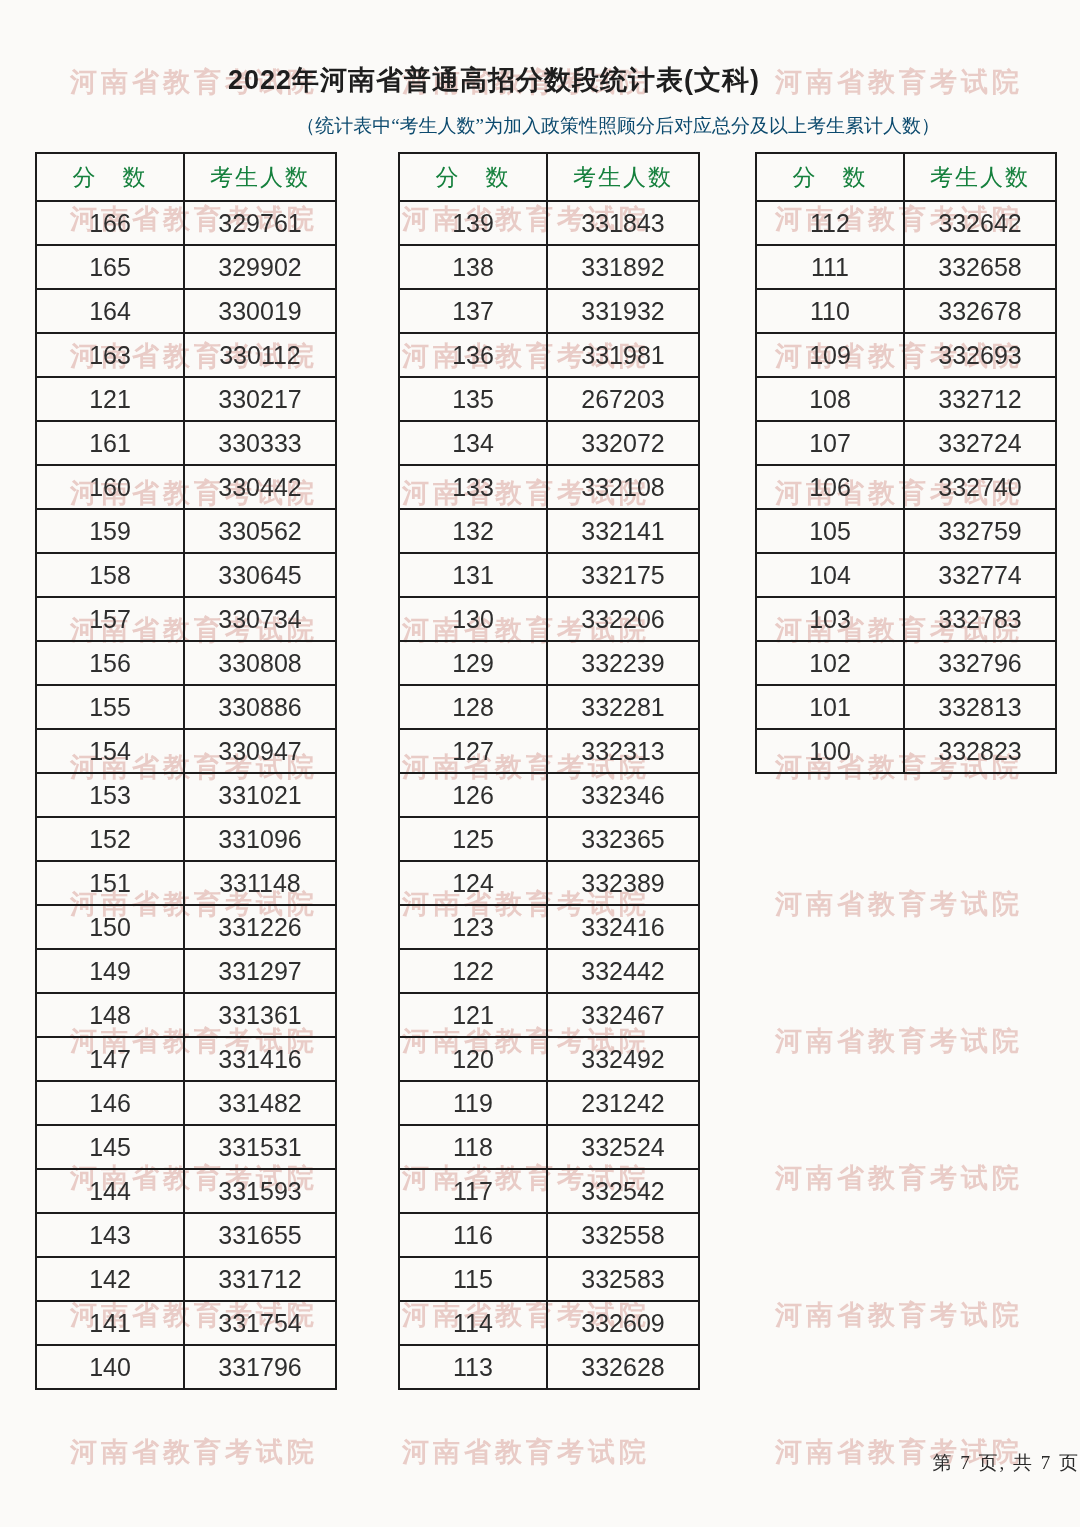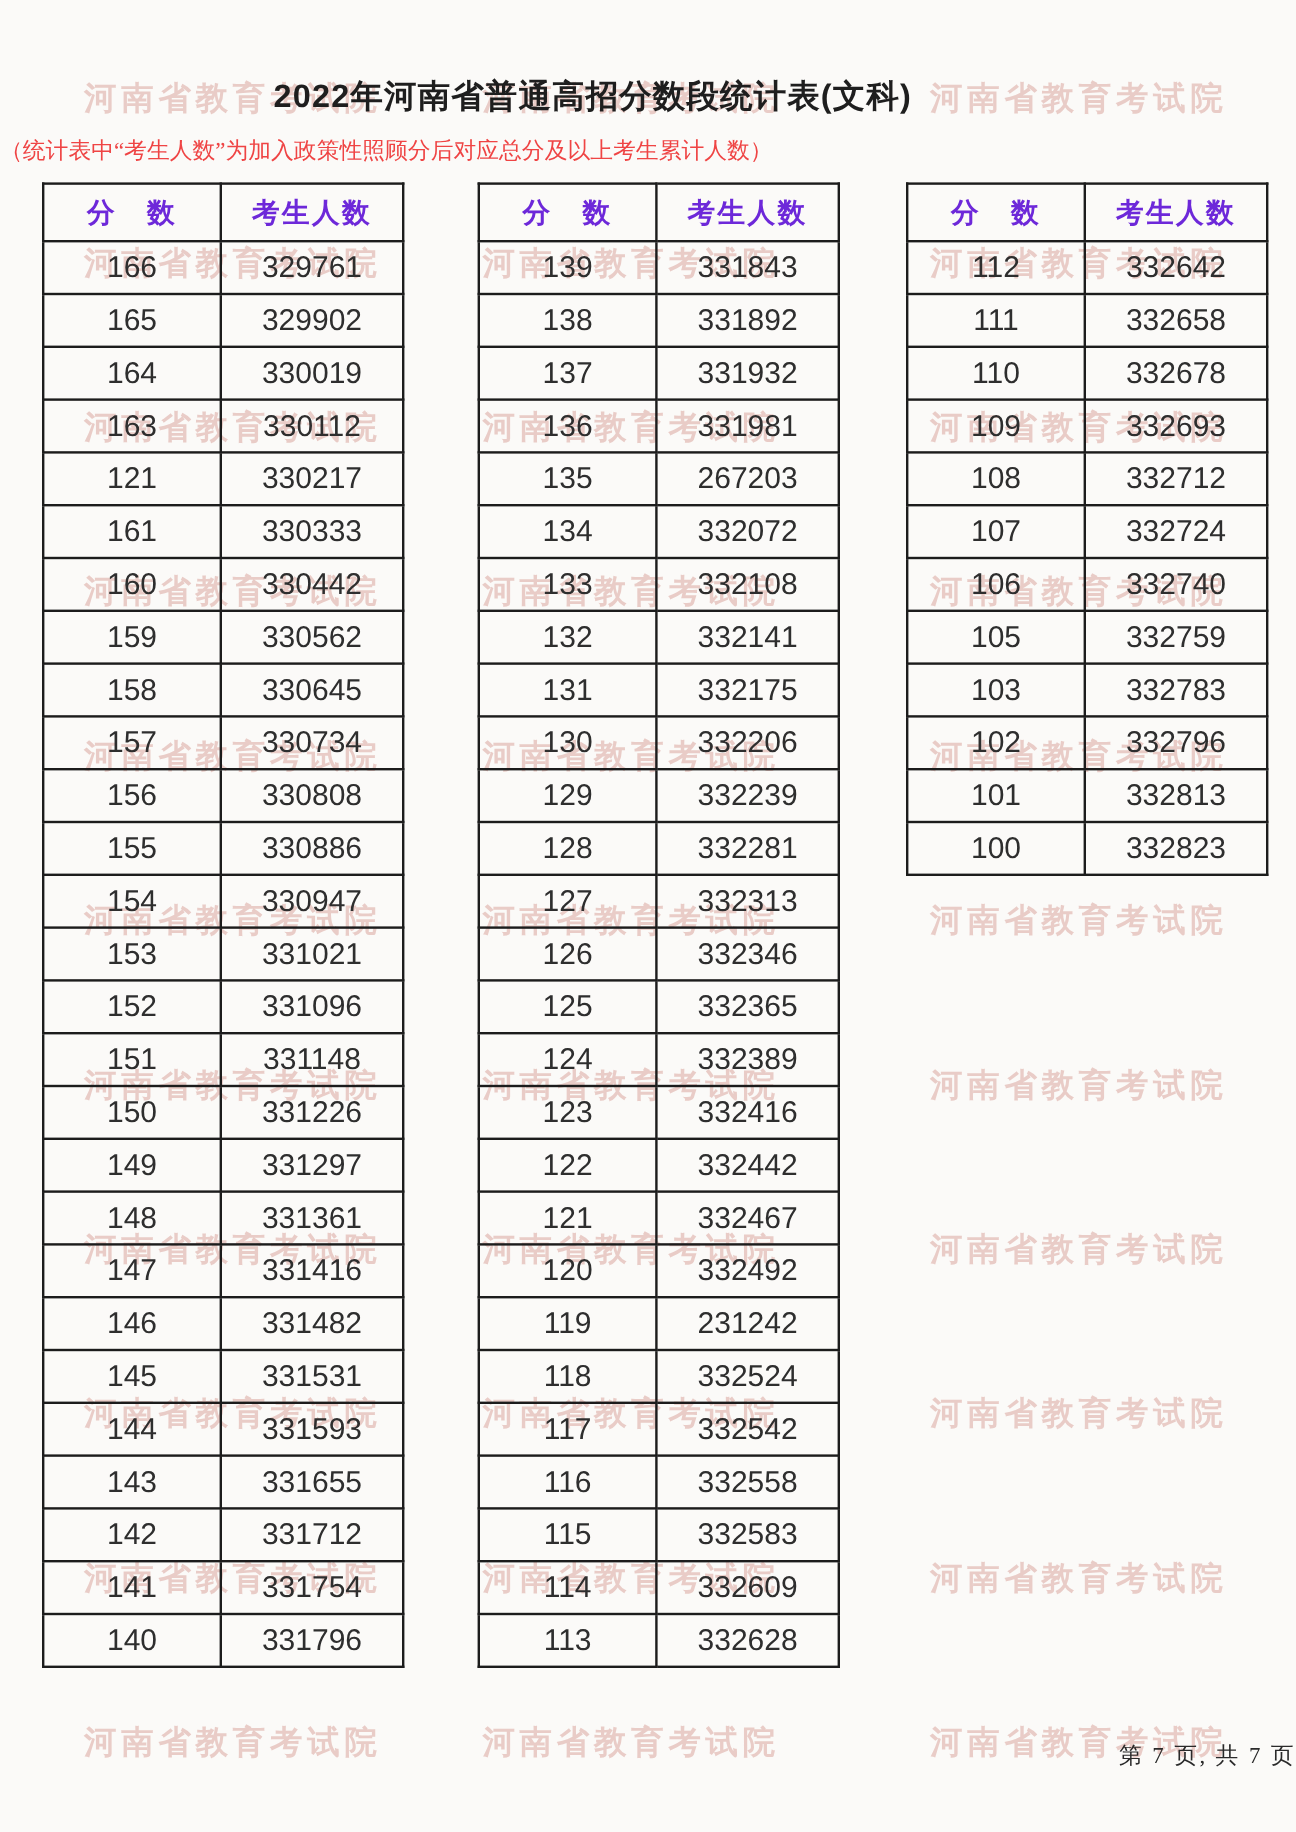--- a/index.html
+++ b/index.html
@@ -27,45 +27,45 @@
   .content { position: relative; z-index: 1; }
   .page-title {
     position: absolute; left: 0; top: 62px; width: 988px;
     text-align: center;
     font-size: 27px; font-weight: bold;
     letter-spacing: 1px;
     color: #1e1e1e;
   }
   .page-subtitle {
     position: absolute; left: 0; top: 113px; width: 940px;
-    text-align: left;
+    text-align: right;
     font-size: 19px;
-    color: #ef4444;
+    color: #0c4a6e;
     font-family: "Liberation Serif", serif;
   }
   table.score-table {
     position: absolute;
     border-collapse: collapse;
     table-layout: fixed;
     width: 300px;
     background: transparent;
   }
   table.score-table th, table.score-table td {
     border: 2px solid #1c1c1c;
     text-align: center;
     vertical-align: middle;
     padding: 0;
     background: transparent;
   }
   table.score-table th {
     height: 46px;
     font-size: 23px;
-    font-weight: bold;
+    font-weight: normal;
     letter-spacing: 2px;
-    color: #6d28d9;
+    color: #15803d;
   }
   table.score-table td {
     height: 42px;
     font-size: 25px;
     color: #2e2e2e;
   }
   table.score-table col.c-score { width: 148px; }
   table.score-table col.c-count { width: 152px; }
   #table-0 { left: 35px;  top: 152px; }
   #table-1 { left: 398px; top: 152px; }
@@ -406,20 +406,24 @@
         </tr>
         <tr>
           <td>106</td>
           <td>332740</td>
         </tr>
         <tr>
           <td>105</td>
           <td>332759</td>
         </tr>
         <tr>
+          <td>104</td>
+          <td>332774</td>
+        </tr>
+        <tr>
           <td>103</td>
           <td>332783</td>
         </tr>
         <tr>
           <td>102</td>
           <td>332796</td>
         </tr>
         <tr>
           <td>101</td>
           <td>332813</td>

